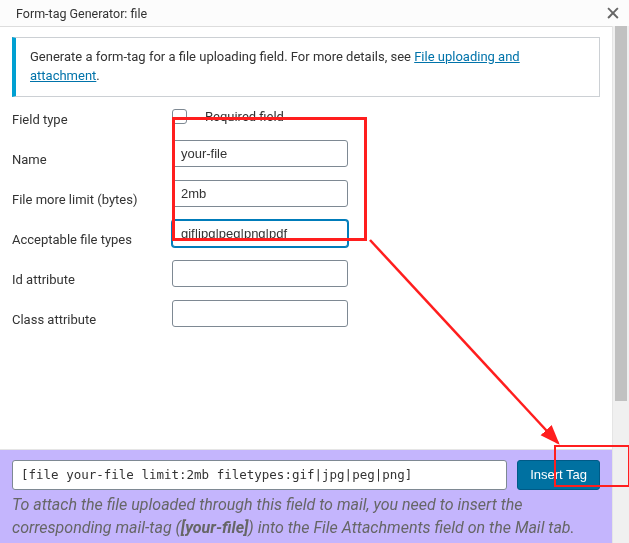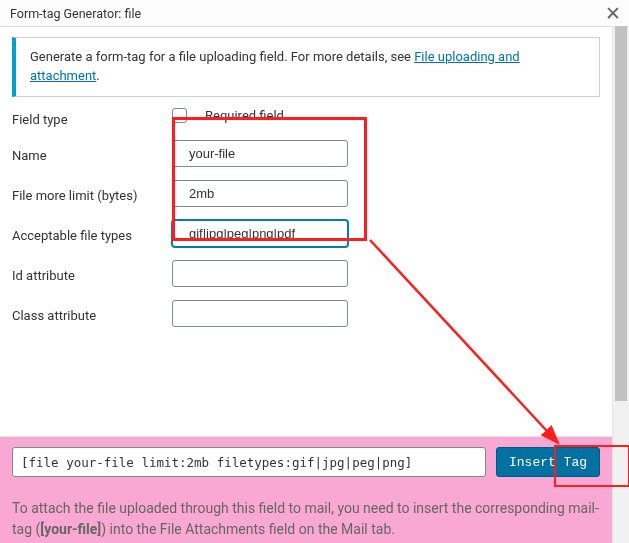--- a/index.html
+++ b/index.html
@@ -16,21 +16,21 @@
   }
   .modal {
     width: 629px;
     height: 543px;
     position: relative;
   }
   .titlebar {
     display: flex;
     align-items: center;
     justify-content: space-between;
-    padding: 4px 8px 3px 10px;
+    padding: 4px 8px 3px 16px;
     border-bottom: 1px solid #ddd;
     background: #fcfcfc;
   }
   .titlebar-title {
     font-size: 12.5px;
     color: #333;
   }
   .titlebar-close {
     font-size: 19px;
     color: #666;
@@ -76,21 +76,21 @@
   }
   .info-box a {
     color: #0073aa;
     text-decoration: underline;
   }
   .grid {
     margin: 10px 12px 0 12px;
   }
   .row {
     display: flex;
-    align-items: center;
+    align-items: flex-end;
     margin-bottom: 13px;
   }
   .row-label {
     width: 160px;
     flex: 0 0 160px;
     padding-top: 5px;
     font-size: 13px;
     color: #333;
   }
   .row-field {
@@ -106,21 +106,21 @@
     height: 15px;
     border: 1px solid #7e8993;
     border-radius: 3px;
     background: #fff;
     display: inline-block;
   }
   .cb-label { font-size: 13px; color: #333; }
   .txt {
     width: 176px;
     height: 27px;
-    padding: 2px 16px;
+    padding: 2px 8px;
     border: 1px solid #7e8993;
     border-radius: 3px;
     font-size: 13px;
     color: #333;
     background: #fff;
     outline: none;
   }
   .txt.focused {
     border: 1px solid #007cba;
     box-shadow: 0 0 0 1px #007cba;
@@ -132,21 +132,21 @@
   }
   .highlight-1 { left: 172px; top: 117px; width: 195px; height: 124px; }
   .highlight-2 { left: 554px; top: 445px; width: 76px; height: 42px; border-width: 2px;}
   .bottom {
     position: absolute;
     left: 0;
     right: 17px;
     bottom: 0;
     padding: 10px 12px 4px 12px;
     border-top: 1px solid #e5e5e5;
-    background: #f9a8d4;
+    background: #c4b5fd;
   }
   .bottom-row {
     display: flex;
     align-items: center;
     gap: 10px;
   }
   .code-input {
     flex: 1;
     height: 30px;
     padding: 3px 8px;
@@ -159,25 +159,25 @@
   }
   .insert-btn {
     height: 30px;
     padding: 0 12px;
     border: 1px solid #005a87;
     background: #0071a1;
     color: #fff;
     border-radius: 3px;
     font-size: 13px;
     cursor: pointer;
-    font-family: Liberation Mono, monospace;
   }
   .hint {
-    margin-top: 21px;
-    font-size: 14px;
+    margin-top: 3px;
+    font-size: 16px;
+    font-style: italic;
     color: #666;
     line-height: 1.45;
   }
   .hint .tag { font-weight: bold; }
   svg.arrow {
     position: absolute;
     left: 0;
     top: 0;
     pointer-events: none;
   }

